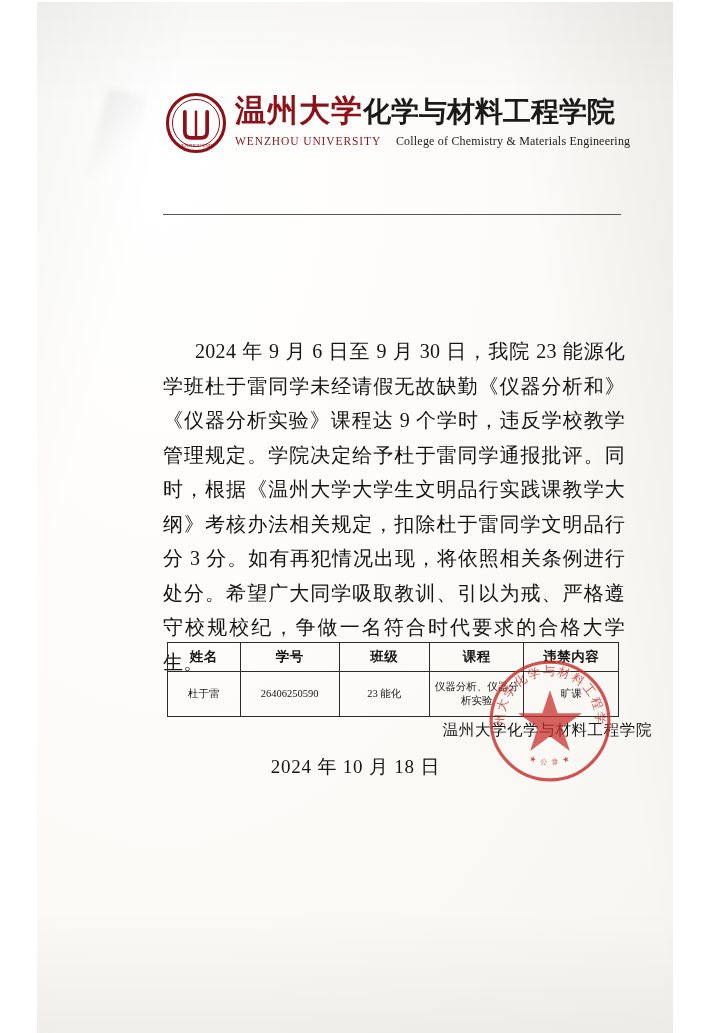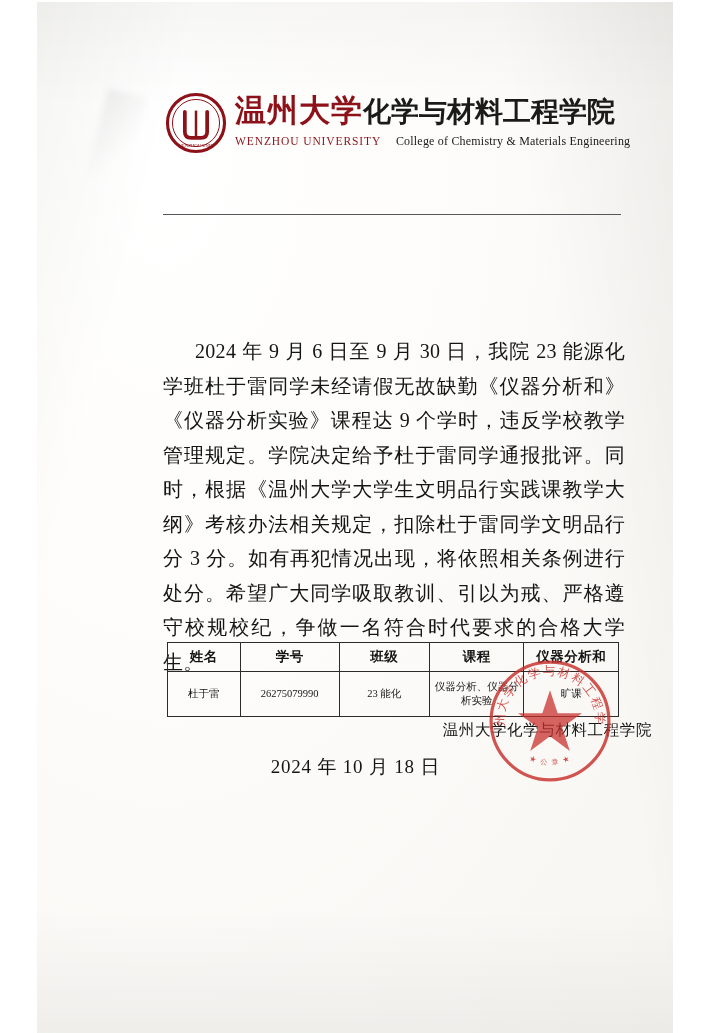--- a/index.html
+++ b/index.html
@@ -239,27 +239,27 @@
   <div class="body-text">2024 年 9 月 6 日至 9 月 30 日，我院 23 能源化学班杜于雷同学未经请假无故缺勤《仪器分析和》《仪器分析实验》课程达 9 个学时，违反学校教学管理规定。学院决定给予杜于雷同学通报批评。同时，根据《温州大学大学生文明品行实践课教学大纲》考核办法相关规定，扣除杜于雷同学文明品行分 3 分。如有再犯情况出现，将依照相关条例进行处分。希望广大同学吸取教训、引以为戒、严格遵守校规校纪，争做一名符合时代要求的合格大学生。</div>
 
   <div class="tbl-wrap">
     <table class="rec">
       <thead>
         <tr>
           <th class="col-name">姓名</th>
           <th class="col-id">学号</th>
           <th class="col-class">班级</th>
           <th class="col-course">课程</th>
-          <th class="col-viol">仪器分析和</th>
+          <th class="col-viol">违禁内容</th>
         </tr>
       </thead>
       <tbody>
         <tr>
           <td>杜于雷</td>
-          <td>26275079990</td>
+          <td>26406250590</td>
           <td>23 能化</td>
           <td>仪器分析、仪器分析实验</td>
           <td>旷课</td>
         </tr>
       </tbody>
     </table>
   </div>
 
   <div class="sign-org">温州大学化学与材料工程学院</div>
   <div class="sign-date">2024 年 10 月 18 日</div>

